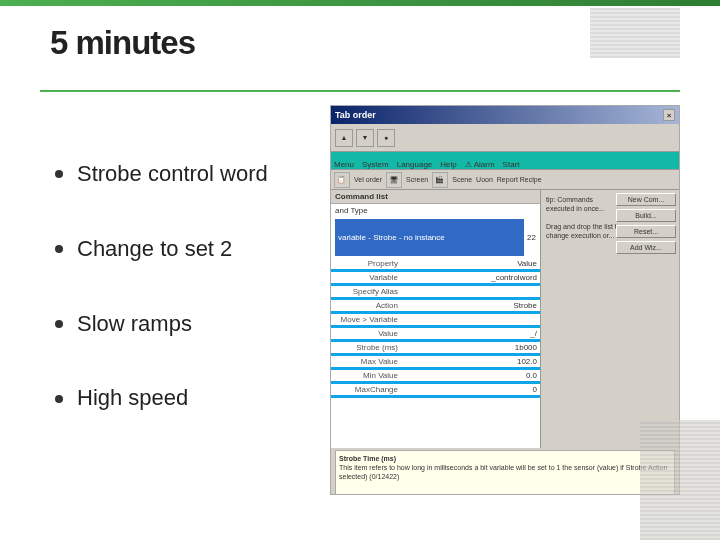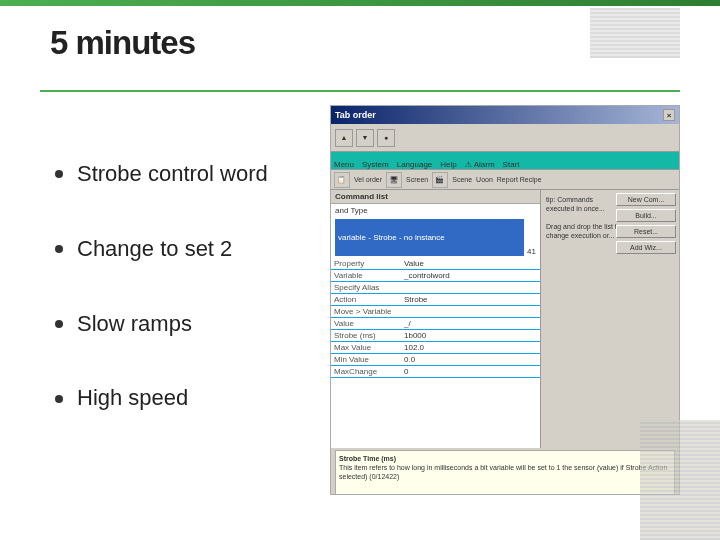--- a/index.html
+++ b/index.html
@@ -205,21 +205,21 @@
       font-weight: bold;
       border-bottom: 1px solid #aaa;
       color: #333;
     }
 
     .command-type-row {
       padding: 2px 4px;
       font-size: 8px;
       color: #333;
       display: flex;
-      align-items: flex-end;
+      align-items: center;
       gap: 3px;
     }
 
     .blue-input {
       background: #316ac5;
       color: white;
       padding: 14px 3px;
       font-size: 8px;
       flex: 1;
     }
@@ -231,23 +231,24 @@
 
     
     .props-table {
       width: 100%;
       font-size: 8px;
       border-collapse: collapse;
     }
 
     .props-table td {
       padding: 1px 3px;
-      border-bottom: 1px solid #0ea5e9;
+      border-bottom: 3px solid #0ea5e9;
       color: #333;
       vertical-align: top;
+      text-align: right;
     }
 
     .props-table .prop-label {
       color: #555;
       width: 70px;
     }
 
     .props-table .prop-value {
       color: #333;
     }
@@ -412,21 +413,21 @@
       </div>
 
       <div class="dialog-content">
         <div class="left-panel">
           <div class="left-panel-title">Command list</div>
           <div class="command-type-row">
             <span>and Type</span>
           </div>
           <div class="command-type-row">
             <div class="blue-input">variable - Strobe - no instance</div>
-            <span class="row-number">41</span>
+            <span class="row-number">22</span>
           </div>
 
           <table class="props-table">
             <tbody>
                 <tr>
               <td class="prop-label">Property</td>
               <td class="prop-value">Value</td>
             </tr>
             <tr>
               <td class="prop-label">Variable</td>

